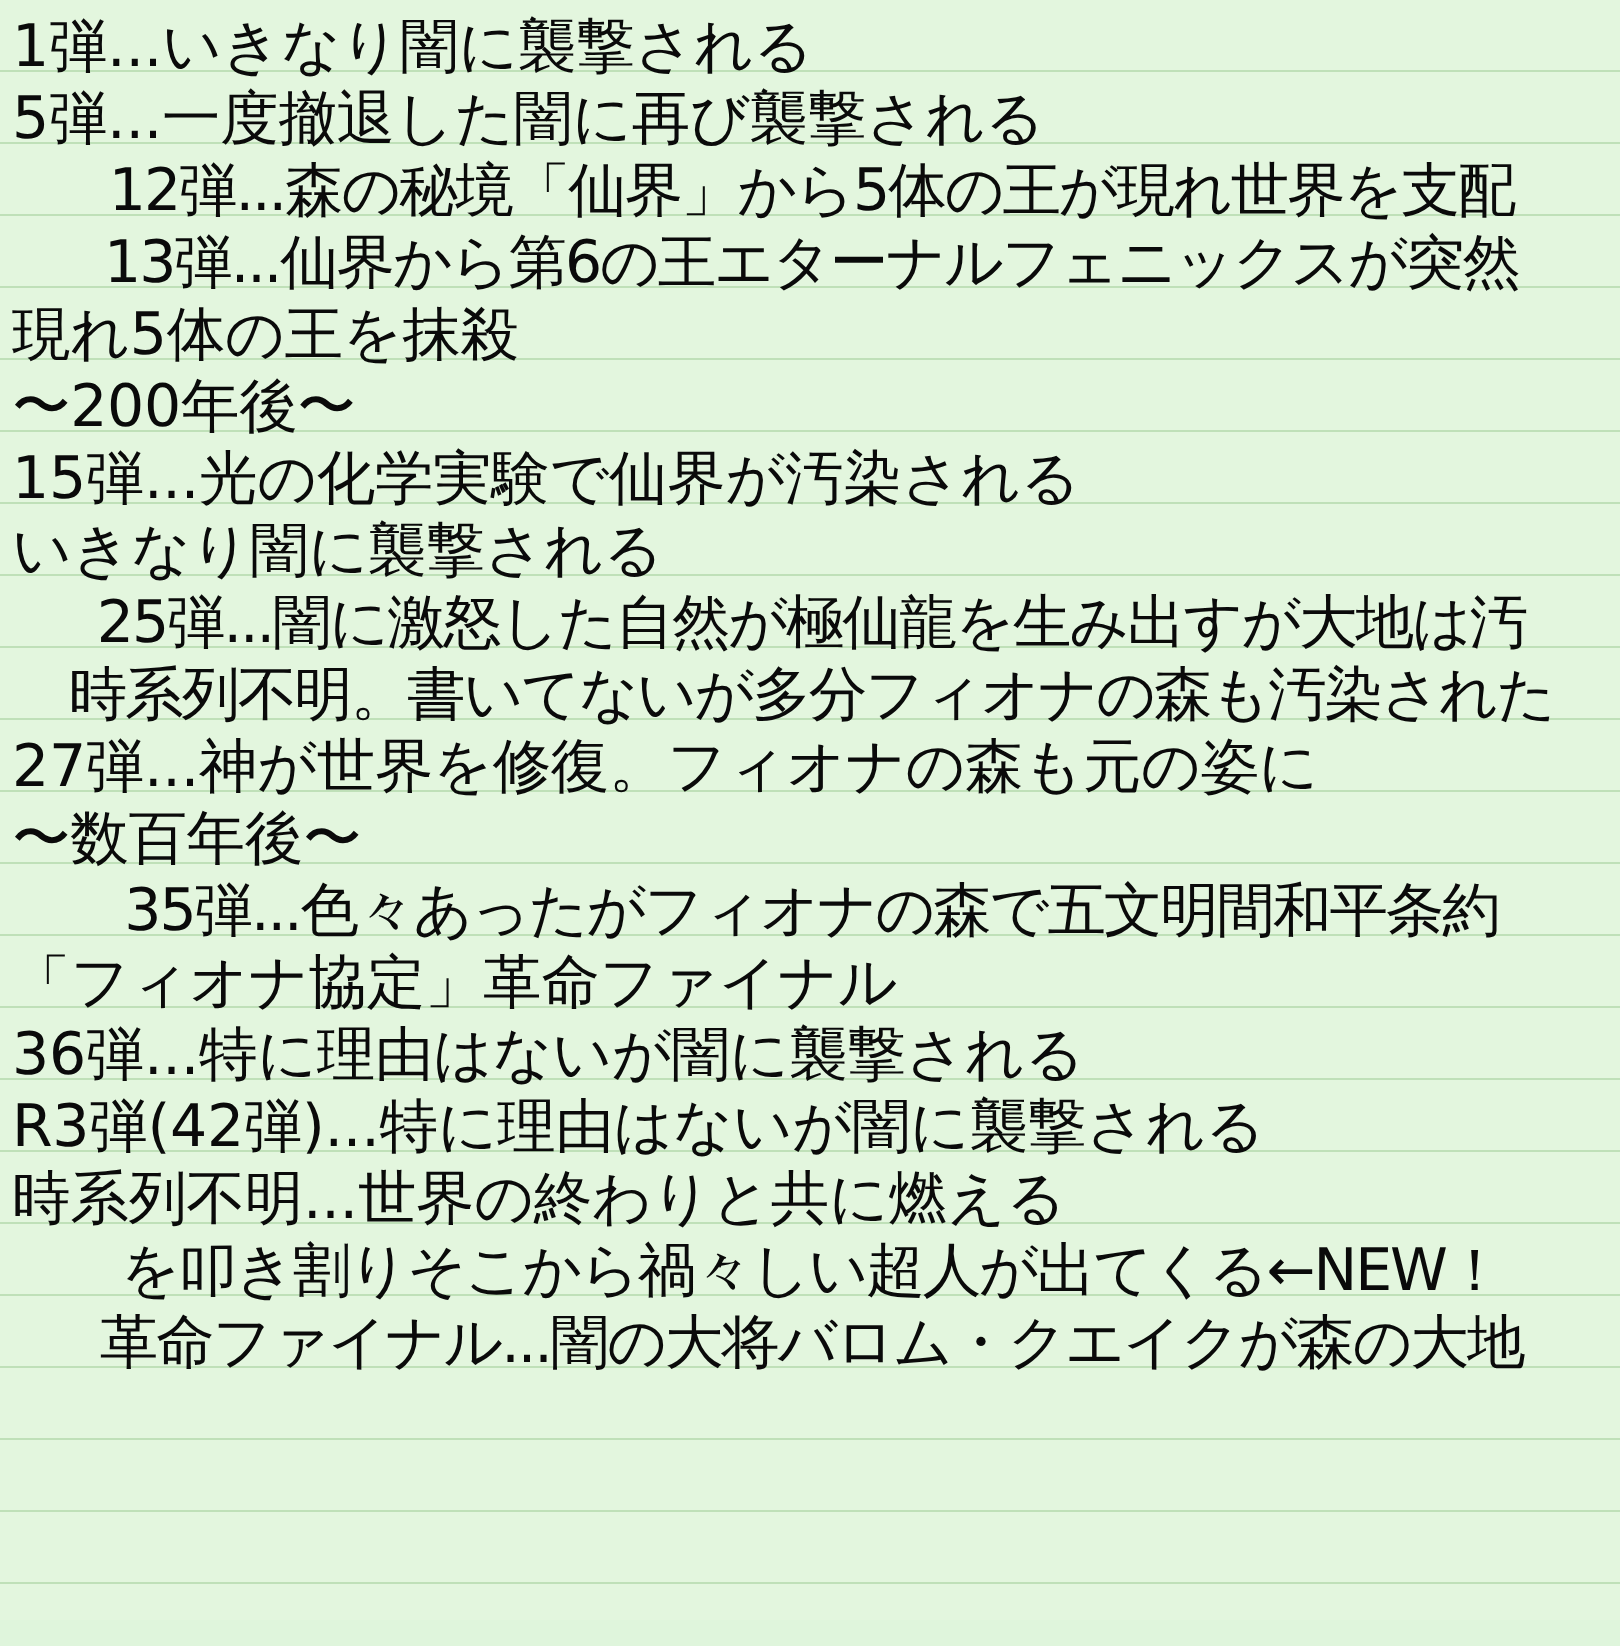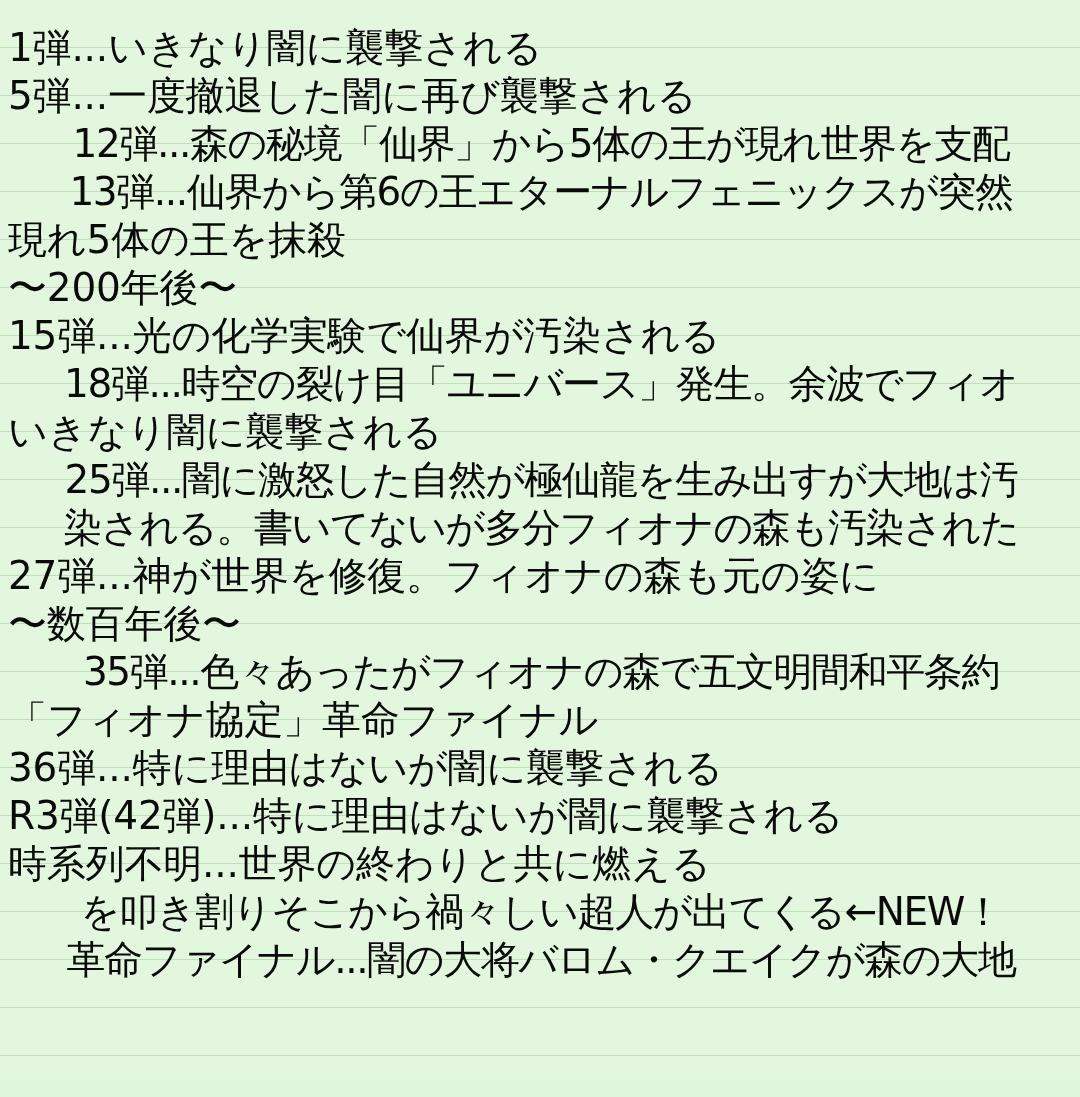--- a/index.html
+++ b/index.html
@@ -19,21 +19,21 @@
     height: 1080px;
     background:
       repeating-linear-gradient(
         to bottom,
         #e3f6de 0px,
         #e3f6de 47px,
         #bfe0b8 47px,
         #bfe0b8 48px
       );
     box-sizing: border-box;
-    padding: 24px 6px 0 8px;
+    padding: 8px 6px 0 8px;
   }
   .lines {
     position: relative;
     z-index: 2;
   }
   .line {
     font-size: 39px;
     line-height: 48px;
     color: #0a0a0a;
     white-space: pre;
@@ -50,24 +50,23 @@
 
 <div class="sheet">
   <div class="lines">
     <div class="line">1弾...いきなり闇に襲撃される</div>
     <div class="line">5弾...一度撤退した闇に再び襲撃される</div>
     <div class="line tight">12弾...森の秘境「仙界」から5体の王が現れ世界を支配</div>
     <div class="line tight">13弾...仙界から第6の王エターナルフェニックスが突然</div>
     <div class="line">現れ5体の王を抹殺</div>
     <div class="line">〜200年後〜</div>
     <div class="line">15弾...光の化学実験で仙界が汚染される</div>
-    <div class="line tight">18弾...時空の裂け目「ユニバース」発生。余波でフィオ</div>
     <div class="line">いきなり闇に襲撃される</div>
     <div class="line tight">25弾...闇に激怒した自然が極仙龍を生み出すが大地は汚</div>
-    <div class="line tight">染される。書いてないが多分フィオナの森も汚染された</div>
+    <div class="line tight">時系列不明。書いてないが多分フィオナの森も汚染された</div>
     <div class="line">27弾...神が世界を修復。フィオナの森も元の姿に</div>
     <div class="line">〜数百年後〜</div>
     <div class="line tight">35弾...色々あったがフィオナの森で五文明間和平条約</div>
     <div class="line">「フィオナ協定」革命ファイナル</div>
     <div class="line">36弾...特に理由はないが闇に襲撃される</div>
     <div class="line">R3弾(42弾)...特に理由はないが闇に襲撃される</div>
     <div class="line">時系列不明...世界の終わりと共に燃える</div>
     <div class="line tight">を叩き割りそこから禍々しい超人が出てくる←NEW！</div>
     <div class="line tight">革命ファイナル...闇の大将バロム・クエイクが森の大地</div>
   </div>

